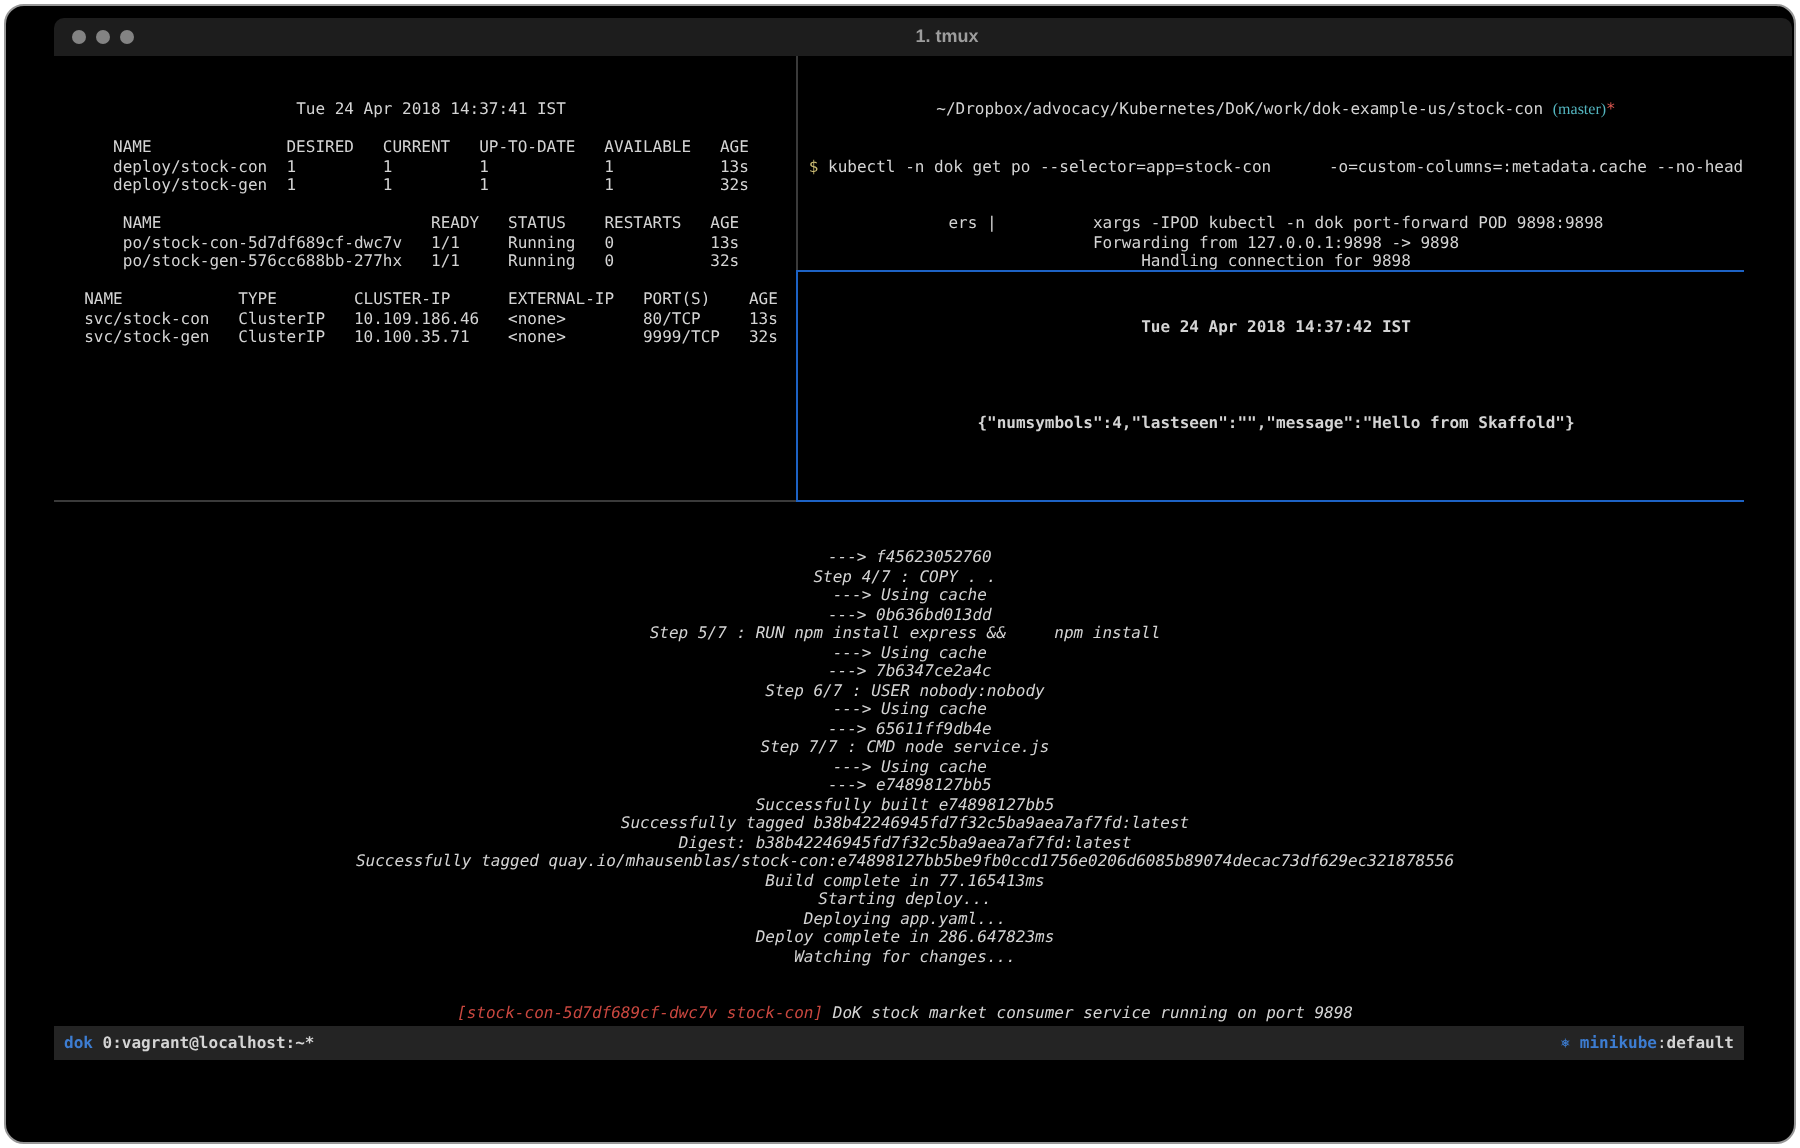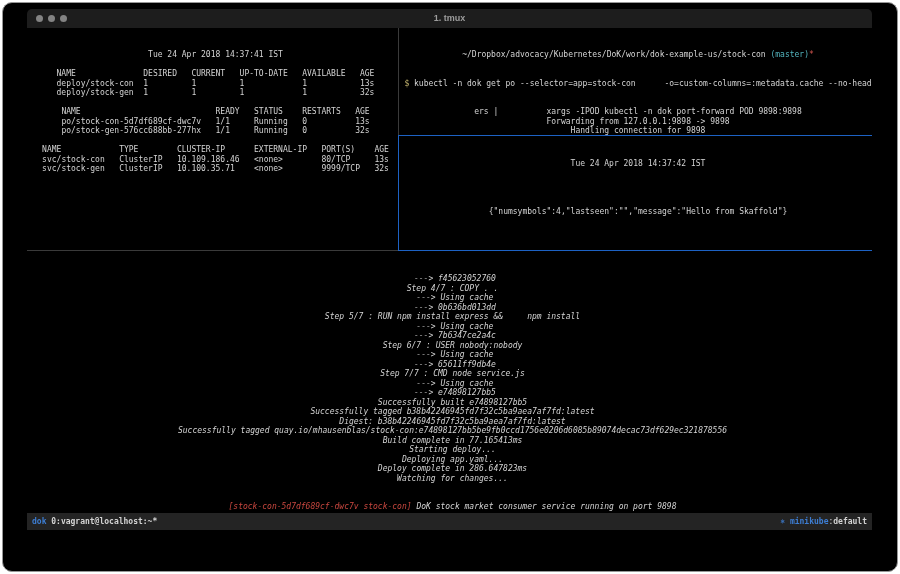--- a/index.html
+++ b/index.html
@@ -2,43 +2,43 @@
 <html><head>
 <meta charset="utf-8">
 <style>
   html,body{margin:0;padding:0;background:#ffffff;}
   .canvas{position:relative;width:900px;height:574px;background:#fff;overflow:hidden;
           font-family:"DejaVu Sans Mono",monospace;}
   .frame{position:absolute;left:2px;top:2px;width:894px;height:568px;background:#000;
          border:1px solid #979797;border-radius:10px;}
   .window{position:absolute;left:27px;top:9px;width:845px;height:521px;}
   .titlebar{position:absolute;left:0;top:0;width:845px;height:19px;background:#1d1d1d;
-            border-radius:5px 5px 0 0;}
+            border-radius:5px 5px 0 0;padding-left:24px;}
   .lights{position:absolute;left:9px;top:6px;display:flex;gap:5px;}
   .light{width:7px;height:7px;border-radius:50%;background:#838383;display:inline-block;}
   .title{line-height:19px;text-align:center;color:#9d9d9d;
          font-family:"Liberation Sans",sans-serif;font-size:9px;font-weight:600;}
   .term{position:absolute;left:0;top:19px;width:845px;height:502px;background:#000;
         font-size:8px;line-height:9.5px;color:#d4d4d4;}
   .pane{position:absolute;overflow:hidden;box-sizing:border-box;text-align:center;}
   .pane,.pane *{white-space:pre;}
   .pane-left{left:0;top:0;width:371px;height:222px;padding:3px 0 0 6px;}
   .pane-rt{left:372px;top:0;width:473px;height:107px;padding:3px 0 0 5px;}
-  .pane-rb{left:372px;top:108px;width:473px;height:114px;padding:4px 0 0 5px;}
+  .pane-rb{left:372px;top:108px;width:473px;height:114px;padding:4px 0 0 5px;font-weight:bold;}
   .pane-bottom{left:0;top:223px;width:845px;height:262px;padding:4px 0 0 6px;font-style:italic;}
   .div-v-gray{position:absolute;left:371px;top:0;width:1px;height:107px;background:#3a3a3a;}
   .div-v-blue{position:absolute;left:371px;top:107px;width:1px;height:115px;background:#1d62c4;}
   .div-h-blue-right{position:absolute;left:372px;top:107px;width:473px;height:1px;background:#1d62c4;}
   .div-h-gray-left{position:absolute;left:0;top:222px;width:371px;height:1px;background:#3a3a3a;}
   .div-h-blue-full{position:absolute;left:371px;top:222px;width:474px;height:1px;background:#1d62c4;}
   .statusbar{position:absolute;left:0;top:485px;width:845px;height:17px;background:#242424;
              display:flex;align-items:center;padding:0 5px;box-sizing:border-box;
              font-size:8px;line-height:17px;white-space:pre;}
   .sb-right{margin-left:auto;}
-  .cyan{color:#53b5bf;}
+  .cyan{color:#53b5bf;font-family:Liberation Serif, serif;}
   .red{color:#d95750;}
   .logred{color:#c9473f;}
   .blue{color:#3d7dd2;}
   .yellow{color:#cdbd74;}
   .bold{font-weight:bold;}
 </style>
 </head>
 <body>
 
 <div class="canvas">

